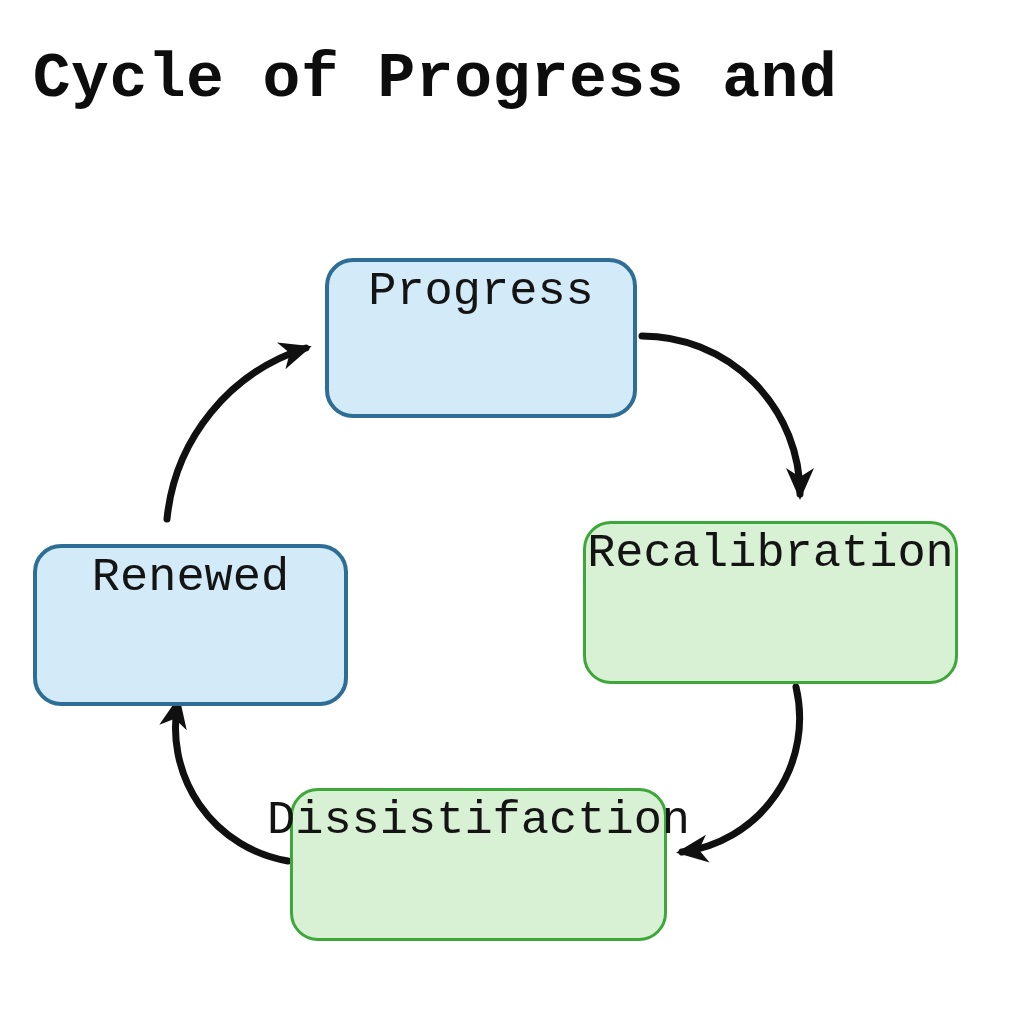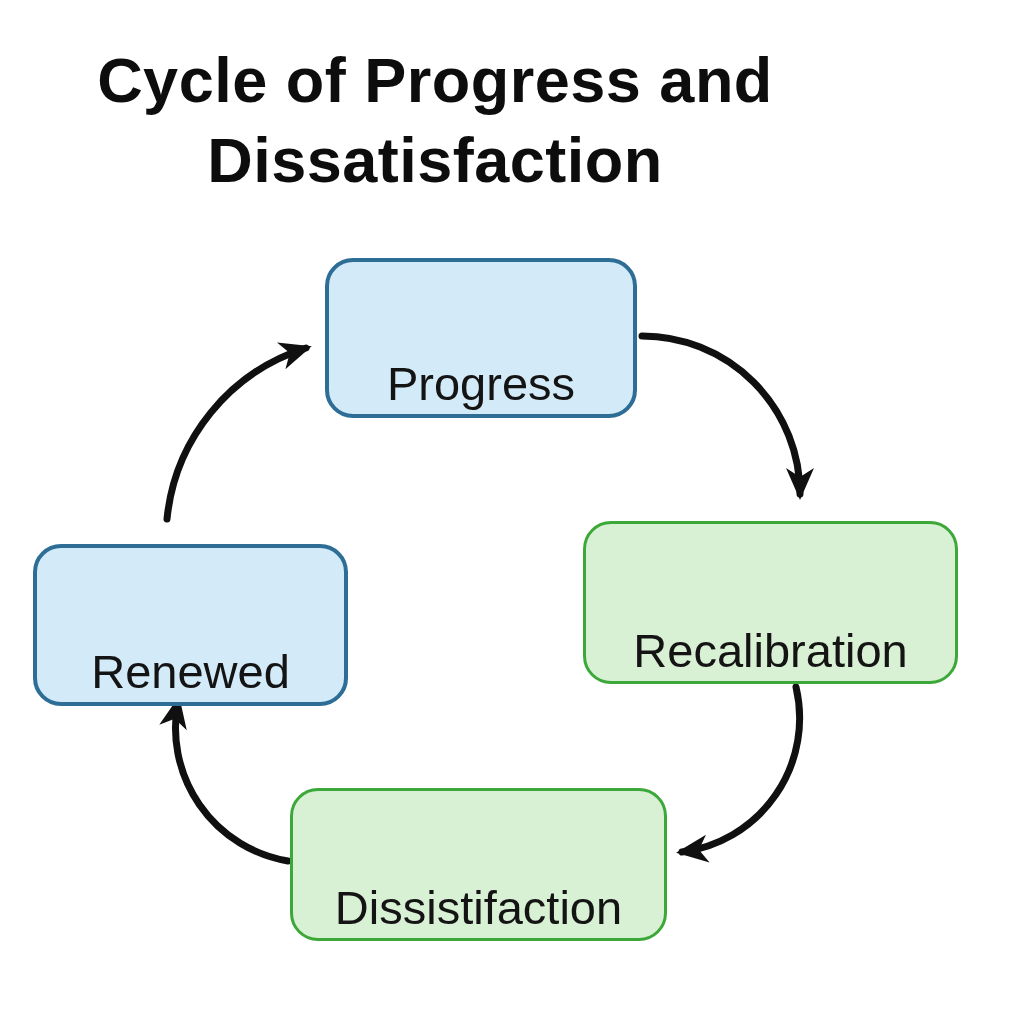--- a/index.html
+++ b/index.html
@@ -6,21 +6,21 @@
     margin: 0;
     padding: 0;
     background: #ffffff;
   }
   #canvas {
     position: relative;
     width: 1024px;
     height: 1024px;
     background: #ffffff;
     overflow: hidden;
-    font-family: Liberation Sans, sans-serif;
+    font-family: Liberation Mono, monospace;
   }
   .title {
     position: absolute;
     left: 30px;
     top: 40px;
     width: 810px;
     text-align: center;
     font-size: 63px;
     line-height: 80px;
     font-weight: 700;
@@ -30,21 +30,21 @@
   .arrows-layer {
     position: absolute;
     left: 0;
     top: 0;
     width: 1024px;
     height: 1024px;
   }
   .node {
     position: absolute;
     display: flex;
-    align-items: flex-end;
+    align-items: flex-start;
     justify-content: center;
     text-align: center;
     border-radius: 28px;
     font-size: 47px;
     font-weight: 400;
     color: #141414;
     box-sizing: border-box;
     line-height: 60px;
   }
   .node-blue {
@@ -60,21 +60,20 @@
   #node-dissatisfaction { left: 290px; top: 788px; width: 377px; height: 153px; }
   #node-renewed         { left: 33px;  top: 523px; width: 315px; height: 162px; margin-top: 21px; }
 </style>
 </head>
 <body>
 
 <div id="canvas">
 
   <div class="title">
     <div>Cycle of Progress and</div>
-    <div>Dissatisfaction</div>
   </div>
 
   <svg class="arrows-layer" width="1024" height="1024" viewBox="0 0 1024 1024">
     <defs>
       <marker id="arrowhead" markerUnits="userSpaceOnUse" markerWidth="36" markerHeight="32" refX="27" refY="15" orient="auto">
         <path d="M1,1 L33,15 L1,29 L10,15 Z" fill="#101010"></path>
       </marker>
     </defs>
     <path d="M 642 336 A 158 158 0 0 1 800 494" fill="none" stroke-width="7" stroke-linecap="round" marker-end="url(#arrowhead)" stroke="#101010"></path>
     <path d="M 796 687 A 135 135 0 0 1 682 852" fill="none" stroke-width="7" stroke-linecap="round" marker-end="url(#arrowhead)" stroke="#101010"></path>

